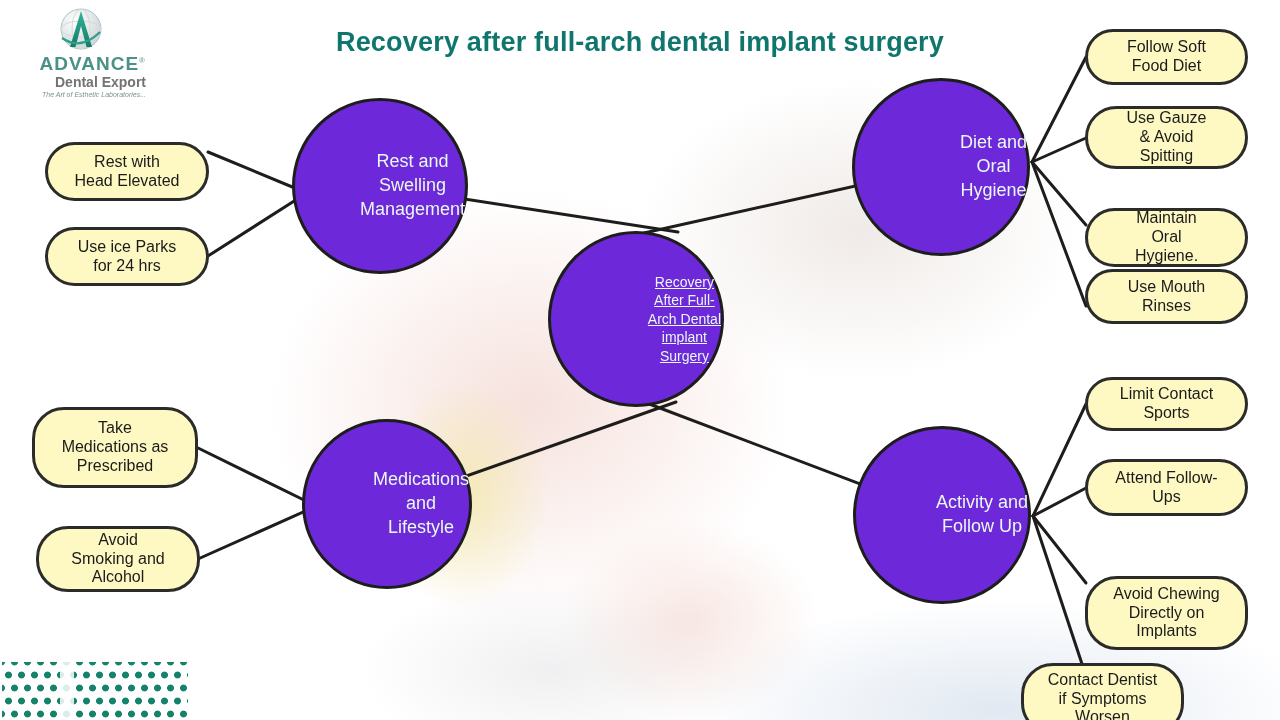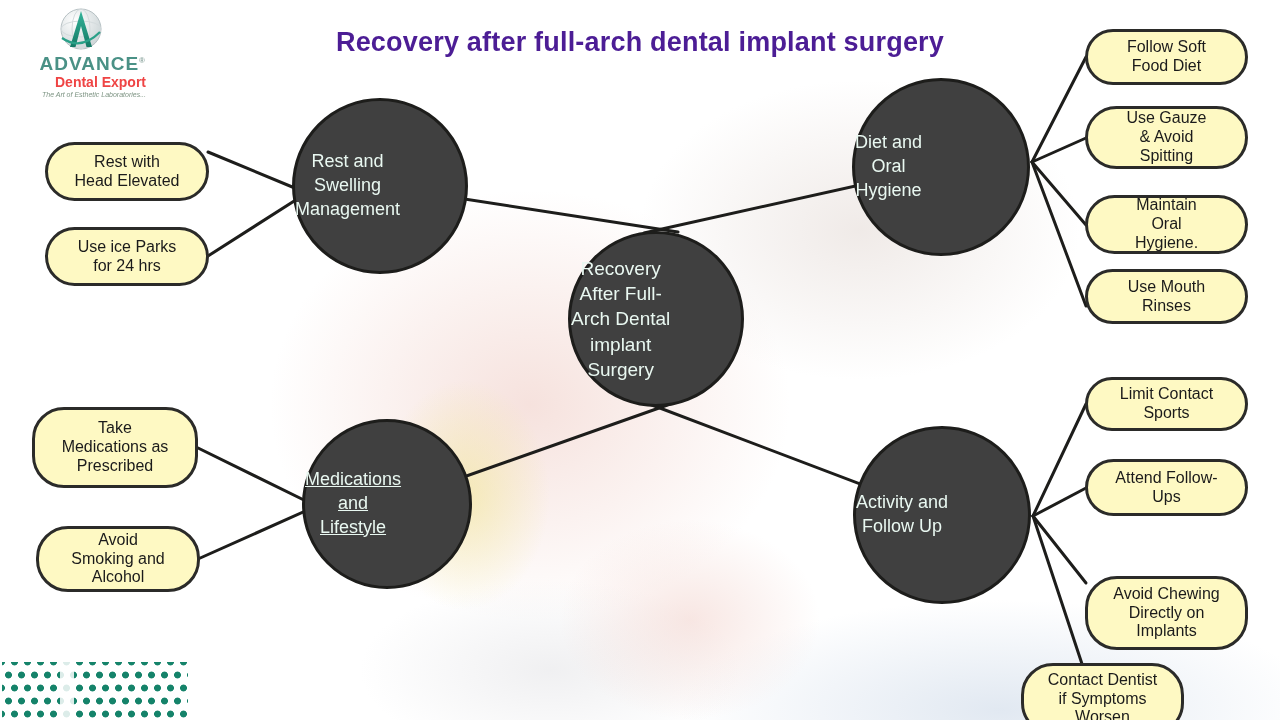--- a/index.html
+++ b/index.html
@@ -23,61 +23,61 @@
   .blob.b6{left:560px;top:520px;width:260px;height:200px;
     background:radial-gradient(closest-side,rgba(243,214,208,0.6),rgba(243,214,208,0));}
 
   
   svg.connectors{position:absolute;left:0;top:0;z-index:1;}
   svg.connectors line{stroke:#1d1d1b;stroke-width:3;stroke-linecap:round;}
 
   
   .title{
     position:absolute;left:0;right:0;top:27px;z-index:3;
-    text-align:center;font-size:27px;font-weight:700;color:#4c1d95;
+    text-align:center;font-size:27px;font-weight:700;color:#0f766e;
     letter-spacing:.2px;
   }
 
   
   .logo{position:absolute;left:16px;top:6px;width:130px;z-index:3;text-align:right;}
   .logo-icon{display:block;margin:0 auto;}
   .logo-name{font-size:19px;font-weight:700;color:#4a9186;letter-spacing:1px;line-height:1.05;}
   .logo-name sup{font-size:8px;color:#8aa39d;}
-  .logo-sub{font-size:14px;font-weight:700;color:#ef4444;line-height:1.2;}
+  .logo-sub{font-size:14px;font-weight:700;color:#737373;line-height:1.2;}
   .logo-tagline{font-size:7px;font-style:italic;color:#7d9483;line-height:1.2;}
 
   
   .circle{
     position:absolute;z-index:2;border-radius:50%;
-    background:#404040;border:3.5px solid #1d1d1b;
-    display:flex;align-items:center;justify-content:flex-start;
+    background:#6d28d9;border:3.5px solid #1d1d1b;
+    display:flex;align-items:center;justify-content:flex-end;
     color:#e9f8f1;text-align:center;box-sizing:border-box;
   }
   .circle span{white-space:pre-line;line-height:1.32;}
-  #c-center{left:568px;top:231px;width:176px;height:176px;font-size:19px;}
+  #c-center{left:548px;top:231px;width:176px;height:176px;font-size:14px;text-decoration:underline;}
   #c-rest  {left:292px;top:98px; width:176px;height:176px;font-size:18px;}
   #c-diet  {left:852px;top:78px; width:178px;height:178px;font-size:18px;}
-  #c-meds  {left:302px;top:419px;width:170px;height:170px;font-size:18px;text-decoration:underline;}
+  #c-meds  {left:302px;top:419px;width:170px;height:170px;font-size:18px;}
   #c-act   {left:853px;top:426px;width:178px;height:178px;font-size:18px;}
 
   
   .pill{
     position:absolute;z-index:2;box-sizing:border-box;
     background:#fef9c3;border:3px solid #2b2b29;border-radius:32px;
     display:flex;align-items:center;justify-content:center;
     font-size:16px;color:#1b1b1b;text-align:center;
   }
   .pill span{white-space:pre-line;line-height:1.18;}
   #p-rest-0{left:45px;  top:122px;width:164px;height:59px;margin-top:20px;}
   #p-rest-1{left:45px;  top:227px;width:164px;height:59px;}
   #p-meds-0{left:32px;  top:407px;width:166px;height:81px;}
   #p-meds-1{left:36px;  top:526px;width:164px;height:66px;}
   #p-diet-0{left:1085px;top:29px; width:163px;height:56px;}
   #p-diet-1{left:1085px;top:106px;width:163px;height:63px;}
-  #p-diet-2{left:1085px;top:195px;width:163px;height:59px;}
+  #p-diet-2{left:1085px;top:208px;width:163px;height:59px;}
   #p-diet-3{left:1085px;top:269px;width:163px;height:55px;}
   #p-act-0 {left:1085px;top:377px;width:163px;height:54px;}
   #p-act-1 {left:1085px;top:459px;width:163px;height:57px;}
   #p-act-2 {left:1085px;top:576px;width:163px;height:74px;}
   #p-act-3 {left:1021px;top:639px;width:163px;height:72px;margin-top:24px;}
 
   
   .dots{
     position:absolute;left:2px;top:662px;width:186px;height:56px;z-index:2;
     background-image:

